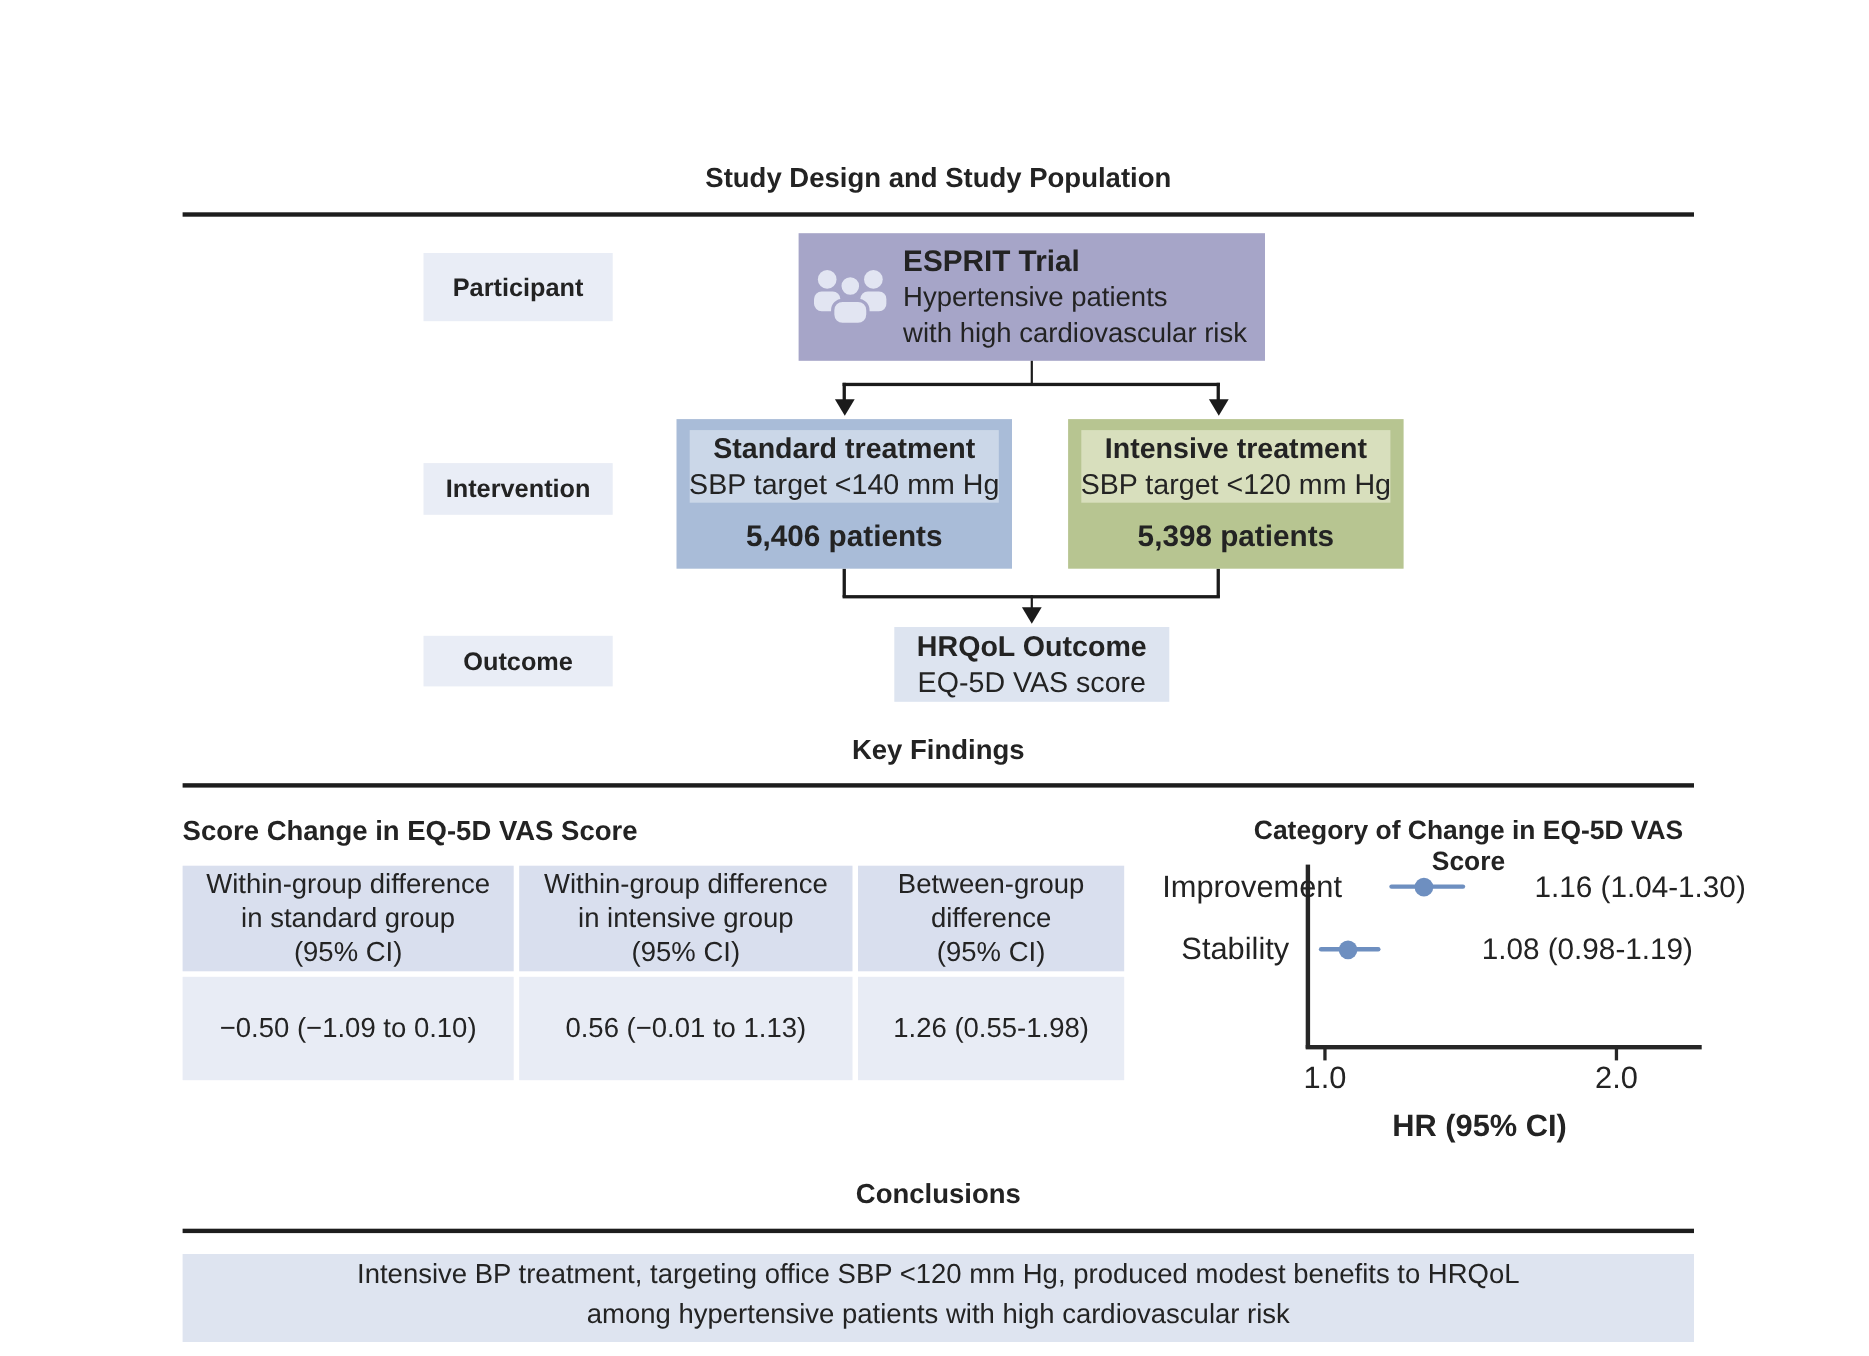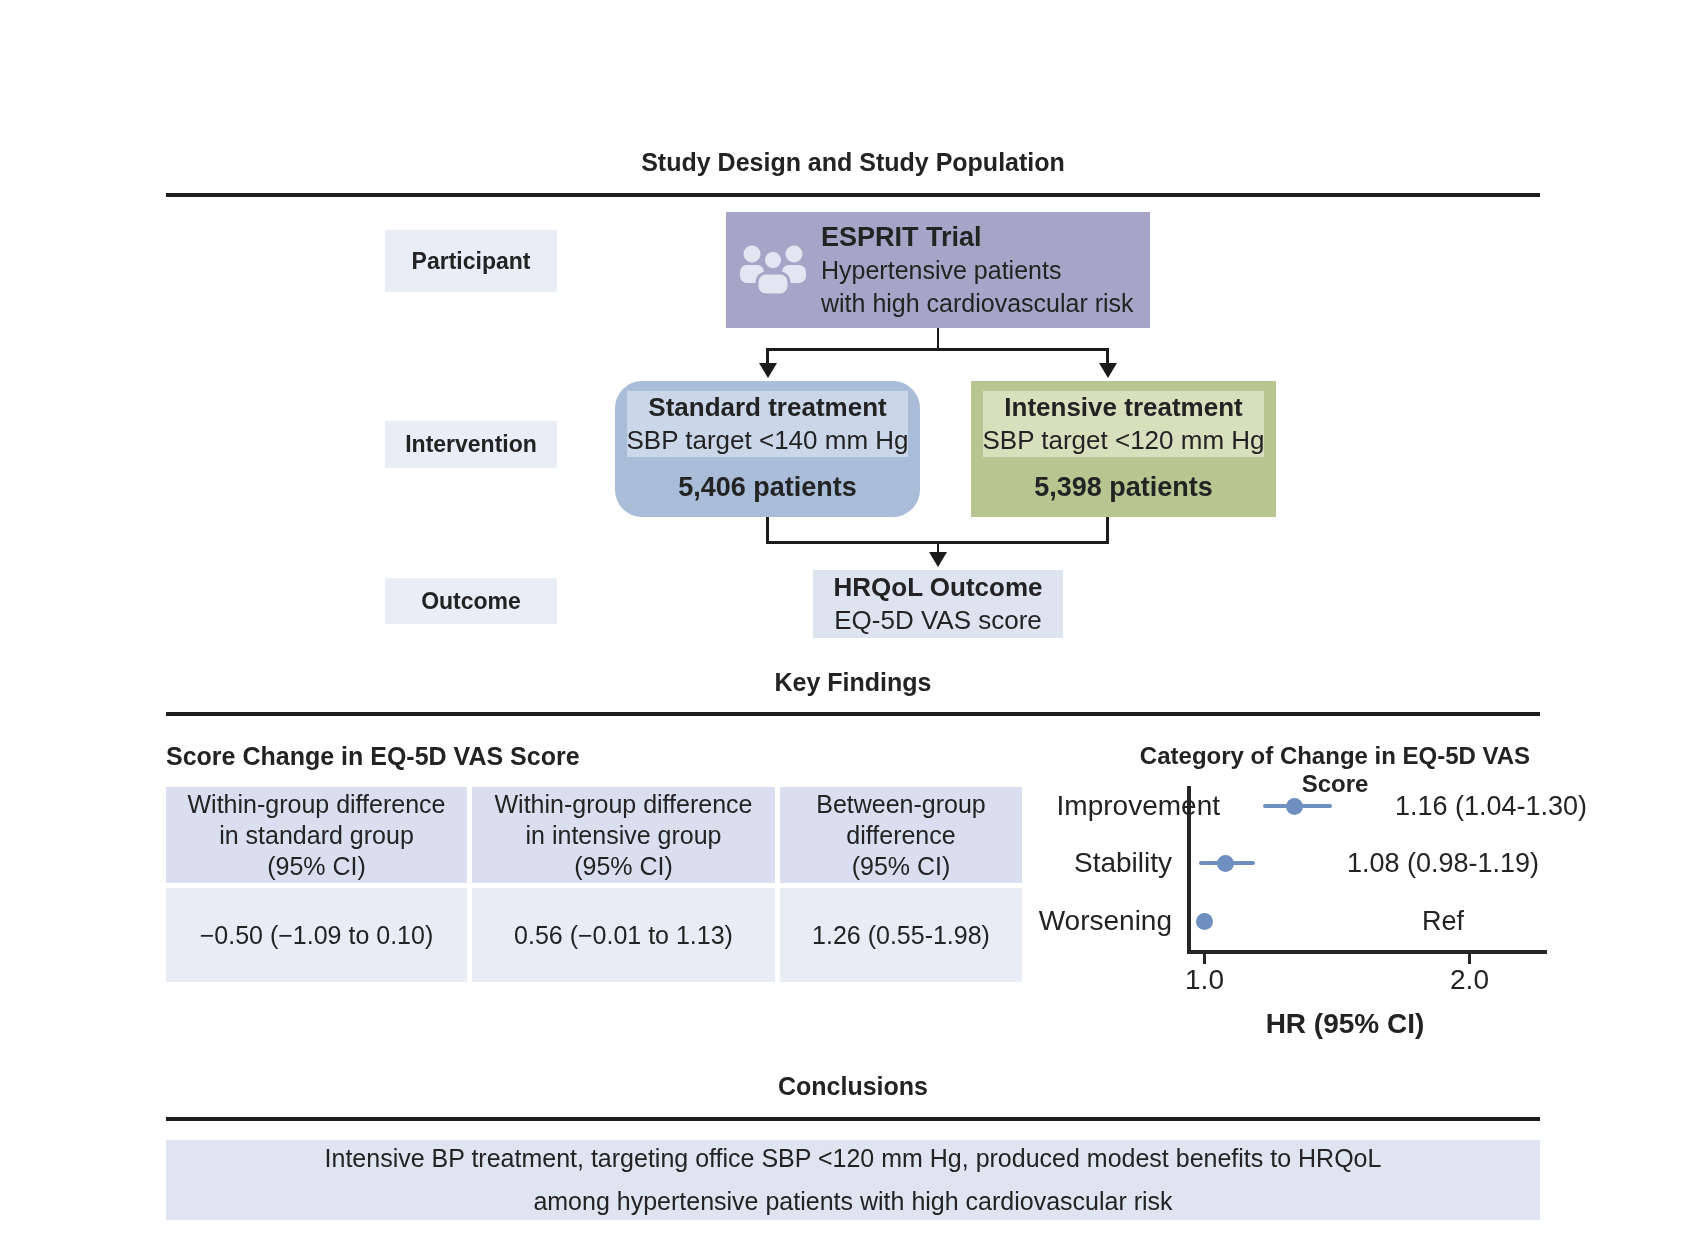--- a/index.html
+++ b/index.html
@@ -36,21 +36,21 @@
 
   
   .esprit{left:726px;top:212px;width:424px;height:116px;background:var(--esprit_bg);
           display:flex;align-items:center;}
   .esprit svg{margin-left:14px;flex:0 0 auto;}
   .esprit-text{margin-left:15px;font-size:25px;line-height:33px;white-space:nowrap;}
   .esprit-title{font-weight:bold;font-size:27px;}
 
   
   .treat{top:381px;width:305px;height:136px;}
-  #std{left:615px;background:var(--standard_outer);border-radius:27px;}
+  #std{left:615px;background:var(--standard_outer);}
   #int{left:955px;background:var(--intensive_outer);margin-left:16px;}
   .treat-inner{position:absolute;left:12px;right:12px;top:10px;height:66px;display:flex;flex-direction:column;
                align-items:center;justify-content:center;font-size:26px;line-height:33px;white-space:nowrap;}
   #std .treat-inner{background:var(--standard_inner);}
   #int .treat-inner{background:var(--intensive_inner);}
   .treat-title{font-weight:bold;}
   .patients{position:absolute;left:0;right:0;top:76px;bottom:0;display:flex;align-items:center;
             justify-content:center;font-weight:bold;font-size:27px;}
 
   
@@ -92,21 +92,21 @@
   .fp-xlabel{left:1165px;top:1008px;width:360px;text-align:center;font-weight:bold;font-size:28px;}
   .forest-row{left:0;width:1699px;height:34px;}
   #fr1{top:789px;margin-left:48px;} #fr2{top:846px;} #fr3{top:904px;}
   .fp-rowlabel{position:absolute;left:940px;width:232px;text-align:right;font-size:28px;line-height:34px;}
   .ci-line{position:absolute;top:15px;height:4px;background:var(--plot_blue);border-radius:2px;}
   .ci-dot{position:absolute;top:8.5px;width:17px;height:17px;border-radius:50%;background:var(--plot_blue);}
   .fp-value{position:absolute;left:1309px;width:268px;text-align:center;font-size:27px;line-height:34px;}
 
   
   .concl-box{left:166px;top:1140px;width:1374px;height:80px;background:var(--conclusion_bg);display:flex;
-             flex-direction:column;align-items:center;justify-content:space-between;font-size:25px;line-height:37px;text-align:center;}
+             flex-direction:column;align-items:center;justify-content:flex-start;font-size:25px;line-height:37px;text-align:center;}
 </style>
 </head>
 <body>
 
 <div class="page">
 
 
   <div class="abs sec-title" id="sec1">Study Design and Study Population</div>
   <div class="abs rule" id="rule1"></div>
 
@@ -203,26 +203,20 @@
     <span class="ci-line" style="left: 1215.1px; width: 68.9px;"></span>
     <span class="ci-dot" style="left: 1238.4px;"></span>
     <span class="fp-value">1.16 (1.04-1.30)</span>
   </div>
   <div class="abs forest-row" id="fr2">
     <span class="fp-rowlabel">Stability</span>
     <span class="ci-line" style="left: 1199.2px; width: 55.65px;"></span>
     <span class="ci-dot" style="left: 1217.2px;"></span>
     <span class="fp-value">1.08 (0.98-1.19)</span>
   </div>
-  <div class="abs forest-row" id="fr3">
-    <span class="fp-rowlabel">Worsening</span>
-
-    <span class="ci-dot" style="left: 1196px;"></span>
-    <span class="fp-value">Ref</span>
-  </div>
 
   <div class="abs sec-title" id="sec3">Conclusions</div>
   <div class="abs rule" id="rule3"></div>
   <div class="abs concl-box">
     <div>Intensive BP treatment, targeting office SBP &lt;120 mm Hg, produced modest benefits to HRQoL</div>
     <div>among hypertensive patients with high cardiovascular risk</div>
   </div>
 
 </div>
 

